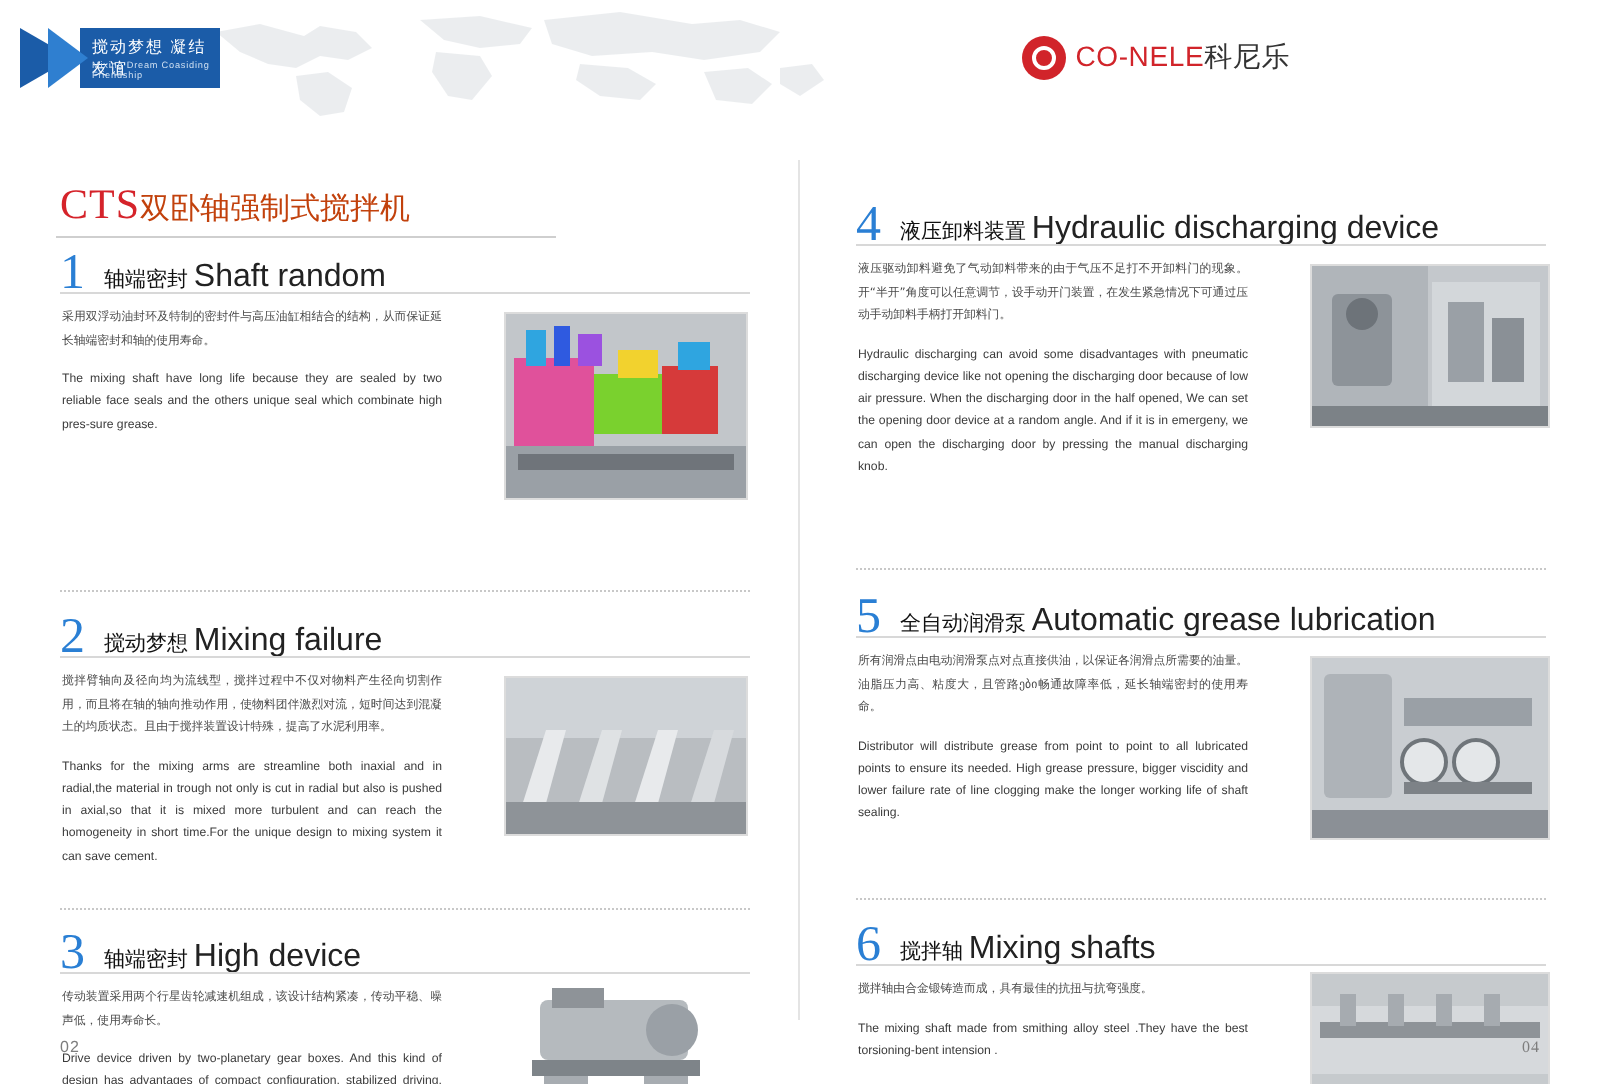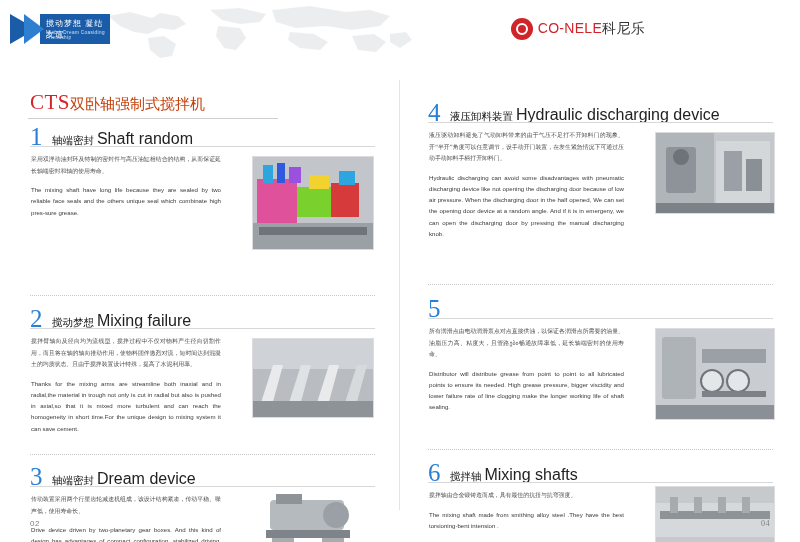--- a/index.html
+++ b/index.html
@@ -240,21 +240,21 @@
         </svg>
       </div>
     </div>
 
     <div class="dotted" style="left:30px;top:392px;width:345px;"></div>
 
     <div class="section" style="left:30px;top:406px;width:345px;height:105px;">
       <div class="sec-num">3</div>
       <div class="sec-head">
         <span>轴端密封</span>
-        <span class="en">Dream device</span>
+        <span class="en">High device</span>
       </div>
       <div class="sec-rule" style="width:345px;"></div>
       <div class="sec-body" style="width:190px;">
         <p class="cn">传动装置采用两个行星齿轮减速机组成，该设计结构紧凑，传动平稳、噪声低，使用寿命长。</p>
         <p>Drive device driven by two-planetary gear boxes. And this kind of design has advantages of compact configuration, stabilized driving, low noise and long lifetime.</p>
       </div>
       <div class="thumb" style="left:222px;top:22px;width:120px;height:82px;background:#ffffff;border:none;">
         <svg width="120" height="82" viewBox="0 0 120 82">
           <rect width="120" height="82" fill="#ffffff"></rect>
           <rect x="18" y="10" width="74" height="30" rx="4" fill="#b5babe"></rect>
@@ -295,20 +295,24 @@
           <rect x="90" y="26" width="16" height="32" fill="#8a9096"></rect>
           <rect x="0" y="70" width="118" height="10" fill="#7c8287"></rect>
         </svg>
       </div>
     </div>
 
     <div class="dotted" style="left:28px;top:222px;width:345px;"></div>
 
     <div class="section" style="left:28px;top:238px;width:345px;height:140px;">
       <div class="sec-num">5</div>
+      <div class="sec-head">
+        <span>全自动润滑泵</span>
+        <span class="en">Automatic grease lubrication</span>
+      </div>
       <div class="sec-rule" style="width:345px;"></div>
       <div class="sec-body" style="width:195px;">
         <p class="cn">所有润滑点由电动润滑泵点对点直接供油，以保证各润滑点所需要的油量。油脂压力高、粘度大，且管路ები畅通故障率低，延长轴端密封的使用寿命。</p>
         <p>Distributor will distribute grease from point to point to all lubricated points to ensure its needed. High grease pressure, bigger viscidity and lower failure rate of line clogging make the longer working life of shaft sealing.</p>
       </div>
       <div class="thumb" style="left:227px;top:28px;width:118px;height:90px;">
         <svg width="118" height="90" viewBox="0 0 118 90">
           <rect width="118" height="90" fill="#c9cdd1"></rect>
           <rect x="6" y="8" width="34" height="62" rx="3" fill="#aeb3b8"></rect>
           <rect x="46" y="20" width="64" height="14" fill="#9aa0a6"></rect>

